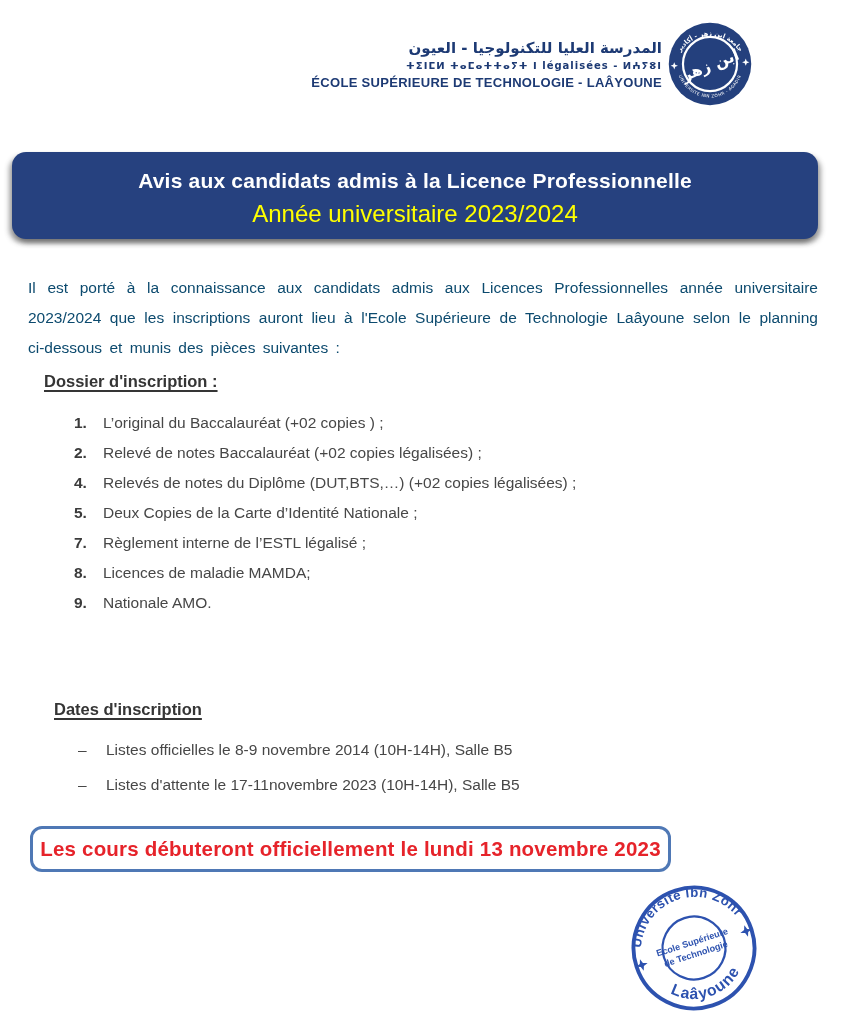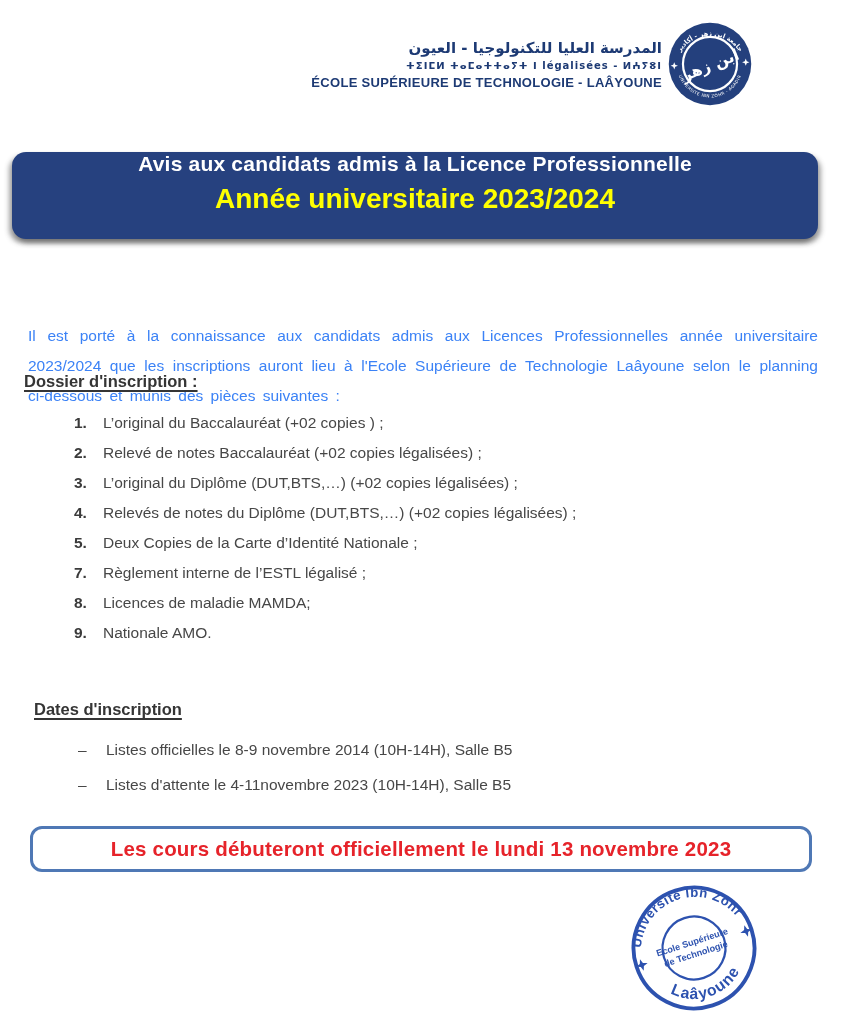--- a/index.html
+++ b/index.html
@@ -15,47 +15,47 @@
   .header-text { text-align:right; direction:ltr; }
   .header-ar  { font-family:"DejaVu Sans",sans-serif; font-size:15px; font-weight:bold; color:#1d3a74; direction:rtl; }
   .header-tif { font-family:"DejaVu Sans",sans-serif; font-size:10px; font-weight:bold; color:#1d3a74; margin-top:3px; letter-spacing:1px; }
   .header-fr  { font-size:13px; font-weight:bold; color:#1d3a74; margin-top:4px; letter-spacing:0.3px; }
   .uni-logo { width:88px; height:88px; display:block; }
   .uni-logo text { font-family:"DejaVu Sans",sans-serif; }
 
   
   .banner {
     position:absolute; top:152px; left:12px; width:806px; height:87px;
-    background:#26417f; border-radius:14px; text-align:center; 
+    background:#26417f; border-radius:14px; text-align:center; padding-top:17px;
     box-shadow:-3px 4px 5px rgba(55,55,55,.45), 3px 4px 5px rgba(55,55,55,.45);
   }
   .banner-title    { color:#ffffff; font-size:21px; font-weight:bold; letter-spacing:0.2px; }
-  .banner-subtitle { color:#ffff00; font-size:28px; font-weight:bold; margin-top:7px; }
+  .banner-subtitle { color:#ffff00; font-size:24px; font-weight:normal; margin-top:7px; }
 
   
   .intro {
     position:absolute; top:273px; left:28px; width:790px;
-    font-size:15.5px; line-height:30px; text-align:justify; word-spacing:3px; color:#3b82f6;margin-top:48px;
+    font-size:15.5px; line-height:30px; text-align:justify; word-spacing:3px; color:#0c4a6e;
   }
-  .section-heading { position:absolute; left:24px; font-size:16.5px; font-weight:bold; color:#353535; }
+  .section-heading { position:absolute; left:44px; font-size:16.5px; font-weight:bold; color:#353535; }
   .section-heading .u { text-decoration:underline; text-decoration-thickness:2px; text-underline-offset:3px; }
   .heading-dossier { top:372px; }
   .heading-dates   { top:700px;margin-left:10px; }
 
   .dossier-list { position:absolute; top:414px; left:74px; width:720px; list-style:none; }
   .dossier-list li { margin-bottom:12px; font-size:15.5px; line-height:18px; color:#474747; }
   .item-num  { display:inline-block; width:29px; font-weight:bold; color:#3a3a3a; }
 
   .dates-list { position:absolute; top:740px; left:78px; width:700px; list-style:none; }
   .dates-list li { margin-bottom:15px; font-size:15.5px; line-height:20px; color:#474747; }
   .dash-marker { display:inline-block; width:28px; color:#474747; }
 
   
   .notice-box {
-    position:absolute; top:826px; left:30px; width:782px; height:46px;
+    position:absolute; top:826px; left:30px; width:641px; height:46px;
     border:3px solid #4f78b5; border-radius:12px; background:#fff;
     display:flex; align-items:center; justify-content:center;
   }
   .notice-text { color:#e6232a; font-size:20.5px; font-weight:bold; letter-spacing:0.2px; }
 
   
   .stamp { position:absolute; left:628px; top:882px; width:132px; height:132px; }
   .stamp text { font-family:"Liberation Sans","DejaVu Sans",sans-serif; fill:#2d52af; }
 </style>
 </head>
@@ -93,35 +93,34 @@
 
   <p class="intro">Il est porté à la connaissance aux candidats admis aux Licences Professionnelles année universitaire 2023/2024 que les inscriptions auront lieu à l'Ecole Supérieure de Technologie Laâyoune selon le planning ci-dessous et munis des pièces suivantes :</p>
 
   <h3 class="section-heading heading-dossier">
     <span class="u">Dossier d'inscription :</span>
   </h3>
 
   <ol class="dossier-list">
     <li><span class="item-num">1.</span><span>L’original du Baccalauréat (+02 copies ) ;</span></li>
     <li><span class="item-num">2.</span><span>Relevé de notes Baccalauréat (+02 copies légalisées) ;</span></li>
-    <li><span class="item-num">3.</span><span>L’original du Diplôme (DUT,BTS,…) (+02 copies légalisées) ;</span></li>
     <li><span class="item-num">4.</span><span>Relevés de notes du Diplôme (DUT,BTS,…) (+02 copies légalisées) ;</span></li>
     <li><span class="item-num">5.</span><span>Deux Copies de la Carte d’Identité Nationale ;</span></li>
     <li><span class="item-num">7.</span><span>Règlement interne de l’ESTL légalisé ;</span></li>
     <li><span class="item-num">8.</span><span>Licences de maladie MAMDA;</span></li>
     <li><span class="item-num">9.</span><span>Nationale AMO.</span></li>
   </ol>
 
   <h3 class="section-heading heading-dates">
     <span class="u">Dates d'inscription</span>
   </h3>
 
   <ul class="dates-list">
     <li><span class="dash-marker">–</span><span>Listes officielles le 8-9 novembre 2014 (10H-14H), Salle B5</span></li>
-    <li><span class="dash-marker">–</span><span>Listes d'attente le 4-11novembre 2023 (10H-14H), Salle B5</span></li>
+    <li><span class="dash-marker">–</span><span>Listes d'attente le 17-11novembre 2023 (10H-14H), Salle B5</span></li>
   </ul>
 
   <div class="notice-box">
     <span class="notice-text">Les cours débuteront officiellement le lundi 13 novembre 2023</span>
   </div>
 
   <svg class="stamp" viewBox="0 0 130 130">
     <g transform="rotate(-18 65 65)">
       <circle cx="65" cy="65" r="59.5" fill="none" stroke="#2d52af" stroke-width="3.8"></circle>
       <circle cx="65" cy="65" r="31" fill="none" stroke="#2d52af" stroke-width="2.2"></circle>

